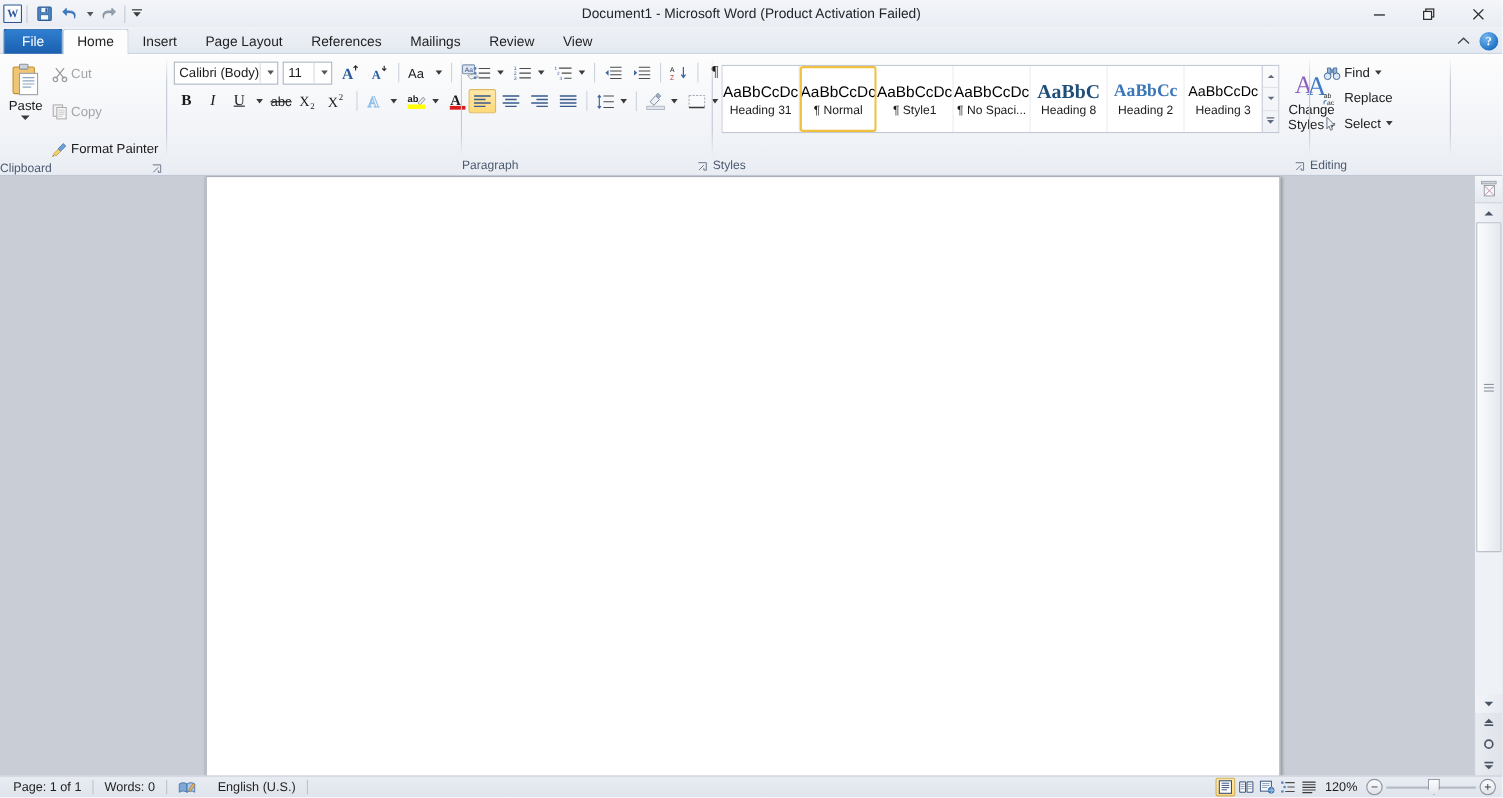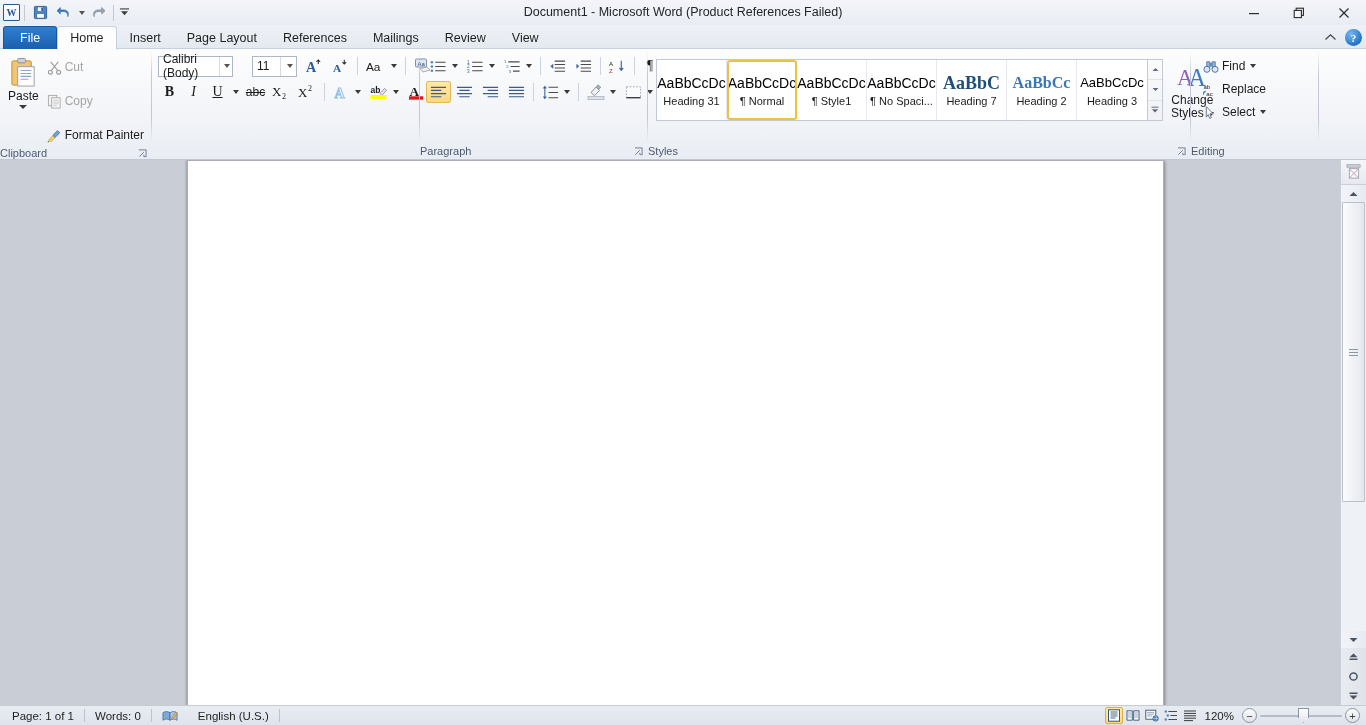--- a/index.html
+++ b/index.html
@@ -262,21 +262,21 @@
       </div>
       <div class="qat-sep"></div>
       <div class="qat-btn" style="width:13px">
         <svg width="11" height="11" viewBox="0 0 12 12">
           <rect x="1" y="1.5" width="10" height="1.2" fill="#3a3a3a"></rect>
           <path d="M2.2 4.5h7.6L6 9z" fill="#3a3a3a"></path>
         </svg>
       </div>
     </div>
 
-    <div class="title-text">Document1  -  Microsoft Word (Product References Failed)</div>
+    <div class="title-text">Document1  -  Microsoft Word (Product Activation Failed)</div>
 
     <div class="wincontrols">
       <div class="wbtn">
         <svg width="12" height="12" viewBox="0 0 12 12">
             <rect x="1" y="6" width="10" height="1.2" fill="#2b2b2b"></rect>
           </svg>
       </div>
       <div class="wbtn">
         <svg width="12" height="12" viewBox="0 0 12 12">
           <rect x="3.2" y="1.2" width="7.2" height="7.2" fill="none" stroke="#2b2b2b" stroke-width="1.1"></rect>
@@ -371,27 +371,27 @@
               <path d="M1.5 8.5l5-5M8.5 8.5H6.5V6.5" fill="none" stroke="#6a7488" stroke-width="1"></path>
             </svg>
         </div>
       </div>
       <div class="group-divider"></div>
     </div>
 
     <div class="group" style="width:268px">
       <div class="group-body" style="flex-direction:column;gap:4px;padding-left:6px;padding-top:6px">
         <div class="row">
-          <div class="combo" style="width:75px">
+          <div class="combo" style="width:95px">
             <span>Calibri (Body)</span>
             <span class="cbtn">
                 <span class="caret" style="border-top-color:#555"></span>
               </span>
           </div>
-          <div class="combo" style="width:45px;margin-left:18px">
+          <div class="combo" style="width:45px;margin-left:3px">
             <span>11</span>
             <span class="cbtn">
                 <span class="caret" style="border-top-color:#555"></span>
               </span>
           </div>
           <div class="btn" style="margin-left:4px">
             <span class="ico">
               <svg width="17" height="16" viewBox="0 0 18 16">
                 <text x="0" y="14" font-family="Liberation Serif, serif" font-size="15" font-weight="bold" fill="#2a5d9e">A</text>
                 <path d="M13 6V1.5M11 3.5l2-2 2 2" stroke="#2a2a2a" stroke-width="1.1" fill="none"></path>
@@ -674,21 +674,21 @@
           <div class="style-item">
             <div class="style-preview">AaBbCcDc</div>
             <div class="style-name">¶ Style1</div>
           </div>
           <div class="style-item">
             <div class="style-preview">AaBbCcDc</div>
             <div class="style-name">¶ No Spaci...</div>
           </div>
           <div class="style-item">
             <div class="style-preview" style="font-family:'Liberation Serif',serif;font-weight:bold;font-size:18px;color:#1f4e79">AaBbC</div>
-            <div class="style-name">Heading 7</div>
+            <div class="style-name">Heading 8</div>
           </div>
           <div class="style-item">
             <div class="style-preview" style="font-family:'Liberation Serif',serif;font-weight:bold;font-size:16px;color:#3a76b8">AaBbCc</div>
             <div class="style-name">Heading 2</div>
           </div>
           <div class="style-item" style="border-right:none">
             <div class="style-preview" style="font-size:13px">AaBbCcDc</div>
             <div class="style-name">Heading 3</div>
           </div>
 

